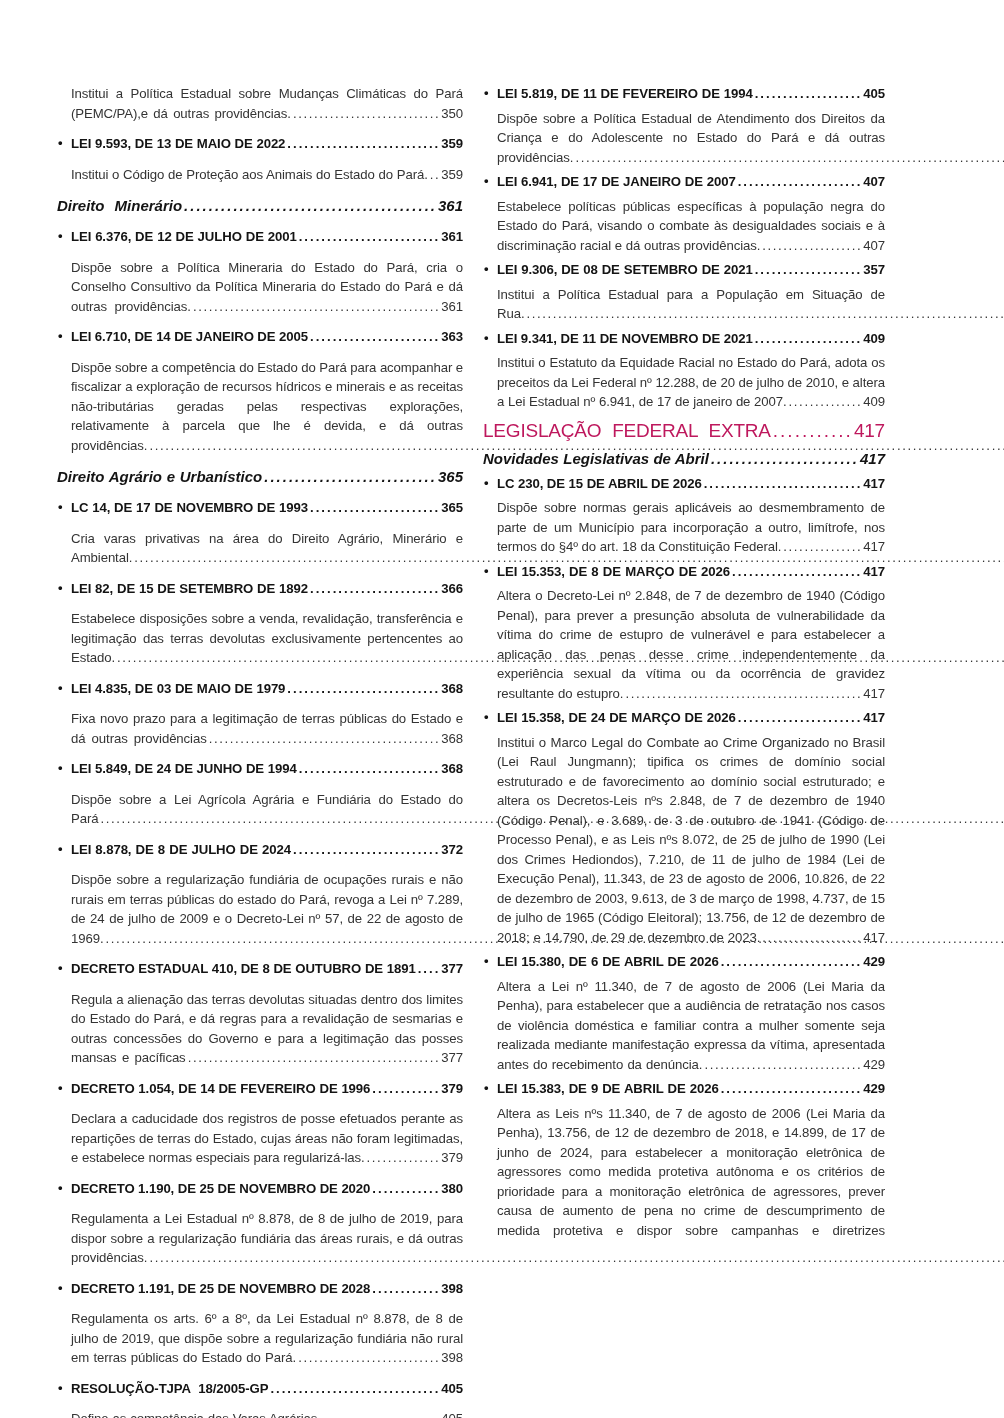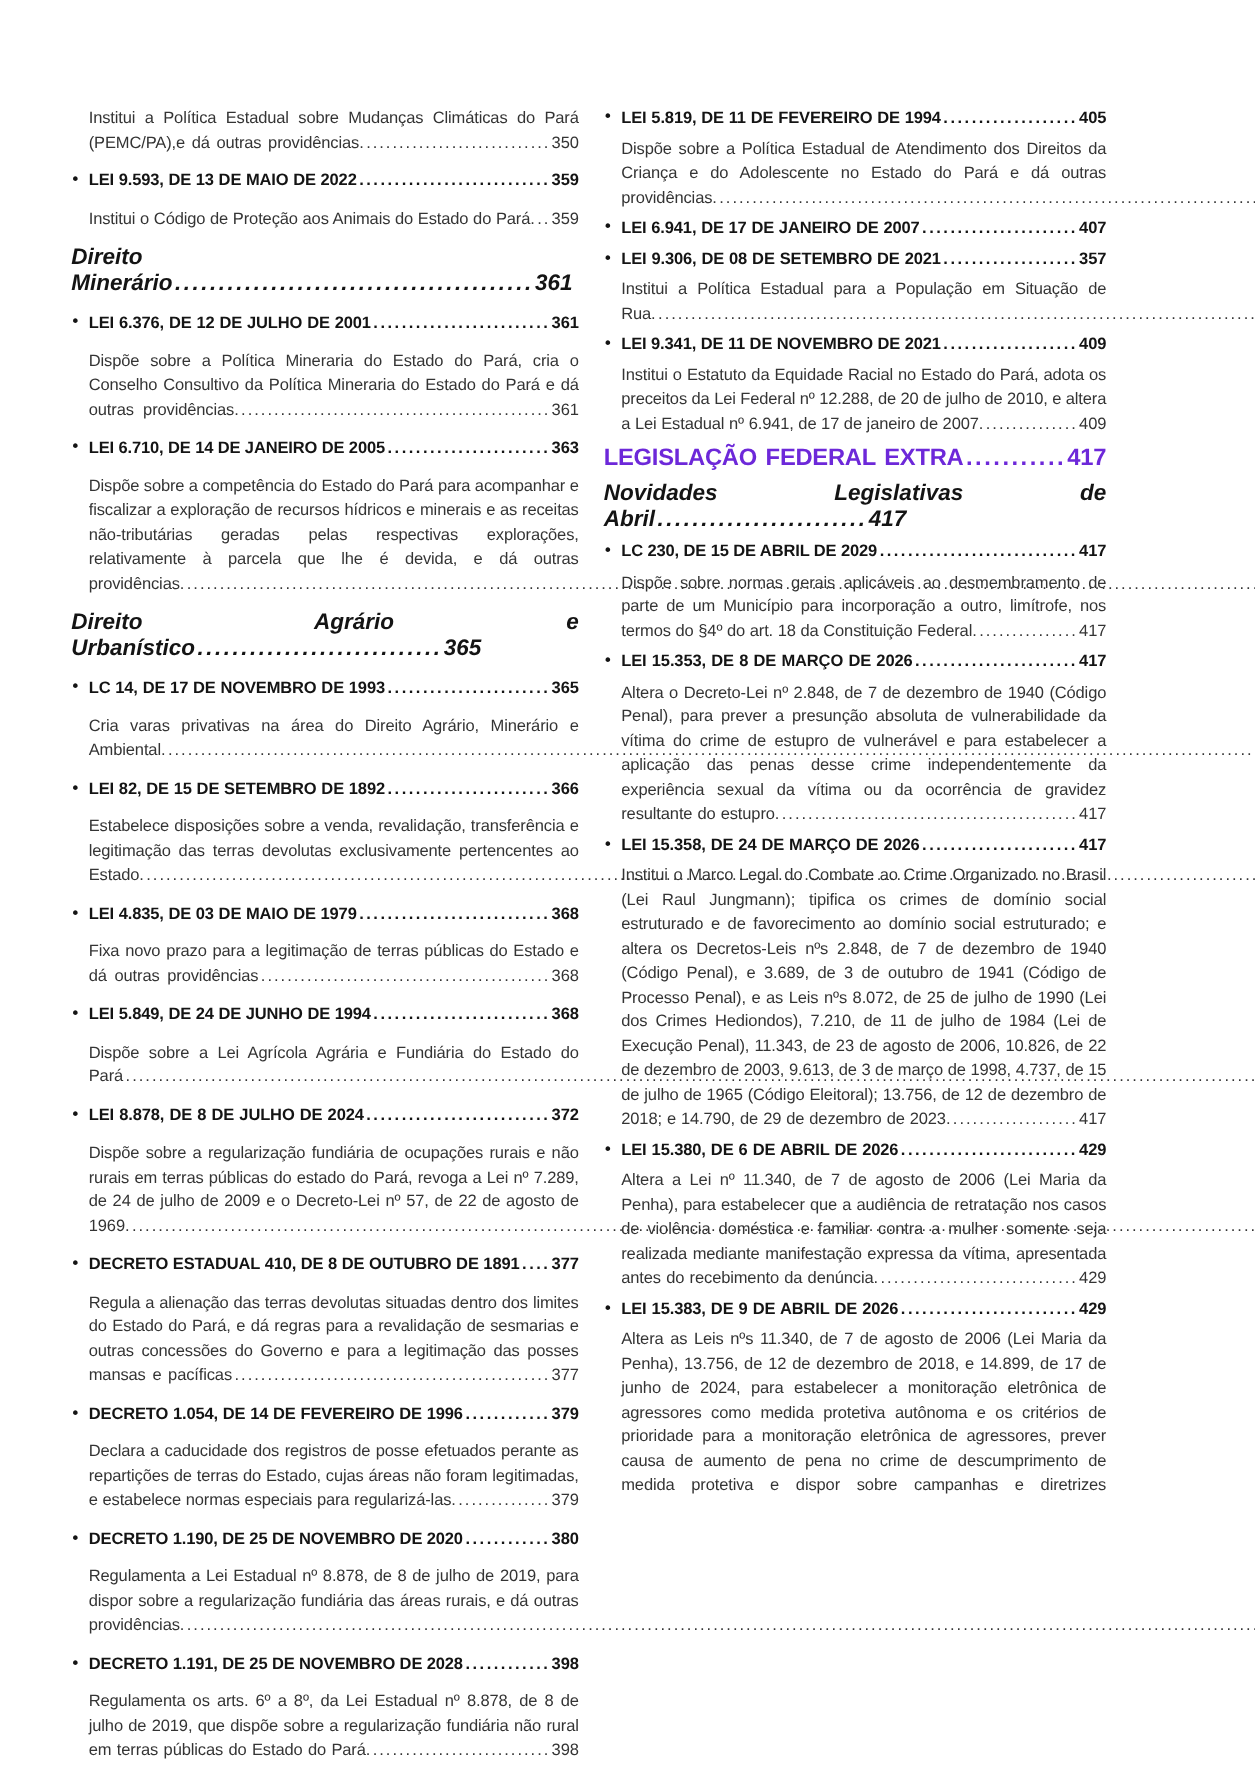--- a/index.html
+++ b/index.html
@@ -40,28 +40,28 @@
 
   .desc { color:#343434; }
   .law  { font-weight:bold; color:#141414; }
   .bullet {
     position:absolute; left:1px; top:-1px;
     font-size:13px;
     color:#141414;
   }
   .section {
     font-weight:bold; font-style:italic;
-    font-size:18px; line-height:21px;
+    font-size:15px; line-height:21px;
     color:#141414;
     margin-top:4px;
   }
   .chapter {
-    font-weight:bold;
+    font-weight:normal;
     font-size:19px; line-height:25px;
-    color:#6d28d9;
+    color:#be185d;
     letter-spacing:-0.2px;
     margin-top:6px;
   }
   .dots {
     letter-spacing:1.6px;
     margin:0 1px 0 2px;
   }
   .law .dots, .section .dots, .chapter .dots { letter-spacing:2px; }
   .pg { white-space:nowrap; }
 </style>
@@ -97,27 +97,28 @@
       <div class="entry desc"><span class="txt">Regulamenta a Lei Estadual nº 8.878, de 8 de julho de 2019, para dispor sobre a regularização fundiária das áreas rurais, e dá outras providências.</span><span class="dots">................................................................................................................................................................................................................................................................................................................................................................................................................</span></div>
       <div class="entry law"><span class="bullet">•</span><span class="txt">DECRETO 1.191, DE 25 DE NOVEMBRO DE 2028</span><span class="dots">............</span><span class="pg">398</span></div>
       <div class="entry desc"><span class="txt">Regulamenta os arts. 6º a 8º, da Lei Estadual nº 8.878, de 8 de julho de 2019, que dispõe sobre a regularização fundiária não rural em terras públicas do Estado do Pará.</span><span class="dots">...........................</span><span class="pg">398</span></div>
       <div class="entry law"><span class="bullet">•</span><span class="txt">RESOLUÇÃO-TJPA 18/2005-GP</span><span class="dots">..............................</span><span class="pg">405</span></div>
       <div class="entry desc"><span class="txt">Define as competência das Varas Agrárias</span><span class="dots">.......................</span><span class="pg">405</span></div>
     </div>
   <div class="col-right" id="col-right">
       <div class="entry law"><span class="bullet">•</span><span class="txt">LEI 5.819, DE 11 DE FEVEREIRO DE 1994</span><span class="dots">...................</span><span class="pg">405</span></div>
       <div class="entry desc"><span class="txt">Dispõe sobre a Política Estadual de Atendimento dos Direitos da Criança e do Adolescente no Estado do Pará e dá outras providências.</span><span class="dots">................................................................................................................................................................................................................................................................................................................................................................................................................</span></div>
       <div class="entry law"><span class="bullet">•</span><span class="txt">LEI 6.941, DE 17 DE JANEIRO DE 2007</span><span class="dots">......................</span><span class="pg">407</span></div>
+      <div class="entry desc"><span class="txt">Estabelece políticas públicas específicas à população negra do Estado do Pará, visando o combate às desigualdades sociais e à discriminação racial e dá outras providências.</span><span class="dots">...................</span><span class="pg">407</span></div>
       <div class="entry law"><span class="bullet">•</span><span class="txt">LEI 9.306, DE 08 DE SETEMBRO DE 2021</span><span class="dots">...................</span><span class="pg">357</span></div>
       <div class="entry desc"><span class="txt">Institui a Política Estadual para a População em Situação de Rua.</span><span class="dots">................................................................................................................................................................................................................................................................................................................................................................................................................</span></div>
       <div class="entry law"><span class="bullet">•</span><span class="txt">LEI 9.341, DE 11 DE NOVEMBRO DE 2021</span><span class="dots">...................</span><span class="pg">409</span></div>
       <div class="entry desc"><span class="txt">Institui o Estatuto da Equidade Racial no Estado do Pará, adota os preceitos da Lei Federal nº 12.288, de 20 de julho de 2010, e altera a Lei Estadual nº 6.941, de 17 de janeiro de 2007.</span><span class="dots">..............</span><span class="pg">409</span></div>
       <div class="entry chapter"><span class="txt">LEGISLAÇÃO FEDERAL EXTRA</span><span class="dots">...........</span><span class="pg">417</span></div>
       <div class="entry section"><span class="txt">Novidades Legislativas de Abril</span><span class="dots">........................</span><span class="pg">417</span></div>
-      <div class="entry law"><span class="bullet">•</span><span class="txt">LC 230, DE 15 DE ABRIL DE 2029</span><span class="dots">............................</span><span class="pg">417</span></div>
+      <div class="entry law"><span class="bullet">•</span><span class="txt">LC 230, DE 15 DE ABRIL DE 2026</span><span class="dots">............................</span><span class="pg">417</span></div>
       <div class="entry desc"><span class="txt">Dispõe sobre normas gerais aplicáveis ao desmembramento de parte de um Município para incorporação a outro, limítrofe, nos termos do §4º do art. 18 da Constituição Federal.</span><span class="dots">...............</span><span class="pg">417</span></div>
       <div class="entry law"><span class="bullet">•</span><span class="txt">LEI 15.353, DE 8 DE MARÇO DE 2026</span><span class="dots">.......................</span><span class="pg">417</span></div>
       <div class="entry desc"><span class="txt">Altera o Decreto-Lei nº 2.848, de 7 de dezembro de 1940 (Código Penal), para prever a presunção absoluta de vulnerabilidade da vítima do crime de estupro de vulnerável e para estabelecer a aplicação das penas desse crime independentemente da experiência sexual da vítima ou da ocorrência de gravidez resultante do estupro.</span><span class="dots">.............................................</span><span class="pg">417</span></div>
       <div class="entry law"><span class="bullet">•</span><span class="txt">LEI 15.358, DE 24 DE MARÇO DE 2026</span><span class="dots">......................</span><span class="pg">417</span></div>
       <div class="entry desc"><span class="txt">Institui o Marco Legal do Combate ao Crime Organizado no Brasil (Lei Raul Jungmann); tipifica os crimes de domínio social estruturado e de favorecimento ao domínio social estruturado; e altera os Decretos-Leis nºs 2.848, de 7 de dezembro de 1940 (Código Penal), e 3.689, de 3 de outubro de 1941 (Código de Processo Penal), e as Leis nºs 8.072, de 25 de julho de 1990 (Lei dos Crimes Hediondos), 7.210, de 11 de julho de 1984 (Lei de Execução Penal), 11.343, de 23 de agosto de 2006, 10.826, de 22 de dezembro de 2003, 9.613, de 3 de março de 1998, 4.737, de 15 de julho de 1965 (Código Eleitoral); 13.756, de 12 de dezembro de 2018; e 14.790, de 29 de dezembro de 2023.</span><span class="dots">...................</span><span class="pg">417</span></div>
       <div class="entry law"><span class="bullet">•</span><span class="txt">LEI 15.380, DE 6 DE ABRIL DE 2026</span><span class="dots">.........................</span><span class="pg">429</span></div>
       <div class="entry desc"><span class="txt">Altera a Lei nº 11.340, de 7 de agosto de 2006 (Lei Maria da Penha), para estabelecer que a audiência de retratação nos casos de violência doméstica e familiar contra a mulher somente seja realizada mediante manifestação expressa da vítima, apresentada antes do recebimento da denúncia.</span><span class="dots">..............................</span><span class="pg">429</span></div>
       <div class="entry law"><span class="bullet">•</span><span class="txt">LEI 15.383, DE 9 DE ABRIL DE 2026</span><span class="dots">.........................</span><span class="pg">429</span></div>
       <div class="entry desc"><span class="txt">Altera as Leis nºs 11.340, de 7 de agosto de 2006 (Lei Maria da Penha), 13.756, de 12 de dezembro de 2018, e 14.899, de 17 de junho de 2024, para estabelecer a monitoração eletrônica de agressores como medida protetiva autônoma e os critérios de prioridade para a monitoração eletrônica de agressores, prever causa de aumento de pena no crime de descumprimento de medida protetiva e dispor sobre campanhas e diretrizes</span></div>
     </div>

